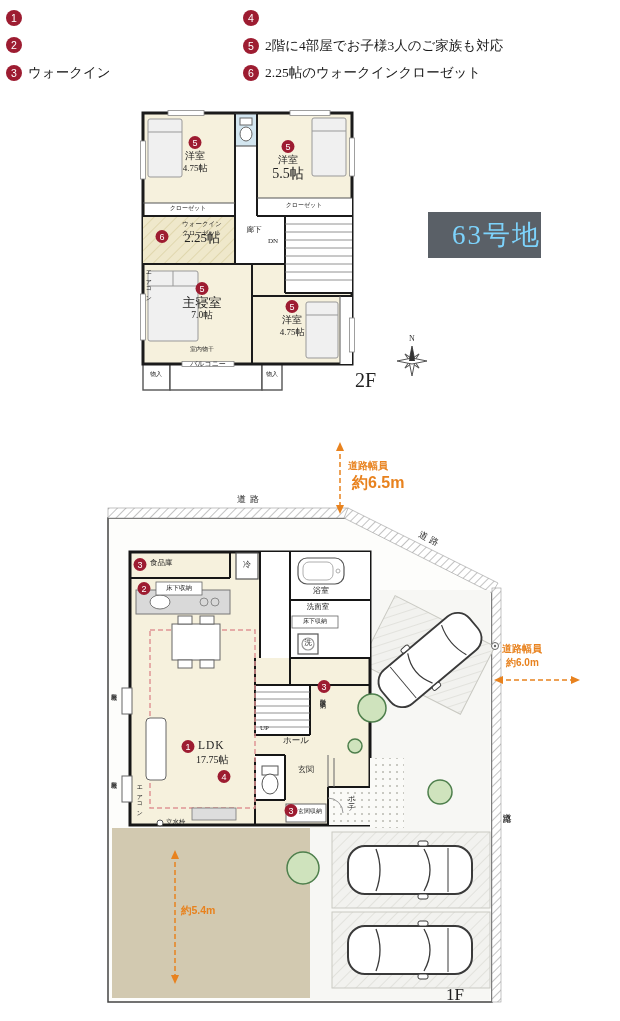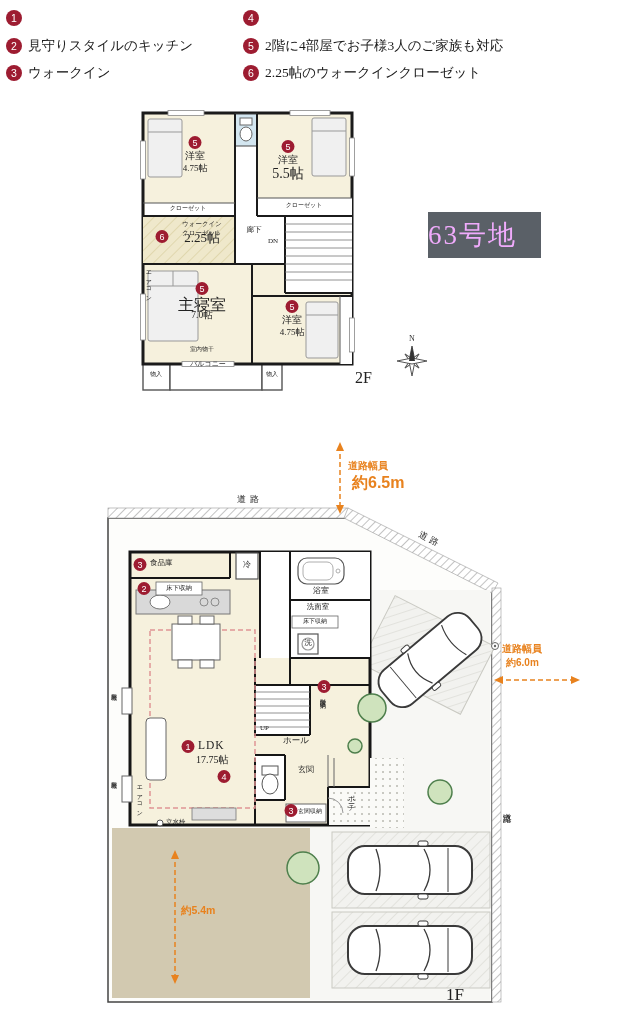--- a/index.html
+++ b/index.html
@@ -9,33 +9,32 @@
   .lbl{position:absolute;white-space:nowrap;line-height:1.15;color:#222}
   .c{transform:translateX(-50%)}
   .v{writing-mode:vertical-rl;text-orientation:upright;letter-spacing:1px}
   .orange{color:#e8821e;font-weight:bold;font-family:"Liberation Sans","DejaVu Sans",sans-serif}
   .badge{display:inline-flex;align-items:center;justify-content:center;width:16px;height:16px;border-radius:50%;
          background:#9d1c31;color:#fff;font-size:10.5px;font-family:"Liberation Sans","DejaVu Sans",sans-serif;flex:none}
   .pb{position:absolute;width:13px;height:13px;border-radius:50%;background:#9d1c31;color:#fff;font-size:9px;
       display:flex;align-items:center;justify-content:center;font-family:"Liberation Sans","DejaVu Sans",sans-serif;transform:translateX(-50%)}
   .feat{position:absolute;display:flex;align-items:center;gap:6px;font-size:13.5px}
   .plan{position:absolute}
-  .lot{position:absolute;left:428px;top:212px;width:113px;height:46px;background:#5a6067;color:#f0abfc;
-       font-size:27px;text-align:left;line-height:46px;letter-spacing:2px}
+  .lot{position:absolute;left:428px;top:212px;width:113px;height:46px;background:#5a6067;color:#7dd3fc;
+       font-size:27px;text-align:right;line-height:46px;letter-spacing:2px}
 </style>
 </head>
 <body>
 
 <div class="abs" style="left:0;top:8px;width:620px;height:80px">
   <div class="feat" style="left:6px;top:2px">
     <span class="badge">1</span>
   </div>
   <div class="feat" style="left:6px;top:29px">
     <span class="badge">2</span>
-    <span>見守りスタイルのキッチン</span>
   </div>
   <div class="feat" style="left:6px;top:56px">
     <span class="badge">3</span>
     <span>ウォークイン</span>
   </div>
   <div class="feat" style="left:243px;top:2px">
     <span class="badge">4</span>
   </div>
   <div class="feat" style="left:243px;top:29px">
     <span class="badge">5</span>
@@ -135,32 +134,32 @@
   <div class="pb" style="left:22px;top:124px">6</div>
   <div class="lbl c" style="left:62px;top:114px;font-size:6.5px">ウォークイン</div>
   <div class="lbl c" style="left:62px;top:123px;font-size:6.5px">クローゼット</div>
   <div class="lbl c" style="left:62px;top:125px;font-size:13px">2.25帖</div>
 
   <div class="lbl c" style="left:114px;top:120px;font-size:7.5px">廊下</div>
   <div class="lbl" style="left:128px;top:131px;font-size:7px">DN</div>
   <div class="lbl v" style="left:5px;top:161px;font-size:6px">エアコン</div>
 
   <div class="pb" style="left:62px;top:176px">5</div>
-  <div class="lbl c" style="left:62px;top:190px;font-size:16px">主寝室</div>
+  <div class="lbl c" style="left:62px;top:190px;font-size:13px">主寝室</div>
   <div class="lbl c" style="left:62px;top:204px;font-size:9.5px">7.0帖</div>
 
   <div class="pb" style="left:152px;top:194px">5</div>
   <div class="lbl c" style="left:152px;top:208px;font-size:10px">洋室</div>
   <div class="lbl c" style="left:152px;top:221px;font-size:9px">4.75帖</div>
 
   <div class="lbl c" style="left:62px;top:240px;font-size:6px">室内物干</div>
   <div class="lbl c" style="left:68px;top:254px;font-size:7px">バルコニー</div>
   <div class="lbl c" style="left:16px;top:265px;font-size:6px">物入</div>
   <div class="lbl c" style="left:132px;top:265px;font-size:6px">物入</div>
-  <div class="lbl" style="left:215px;top:263px;font-size:16px">2F</div>
+  <div class="lbl" style="left:215px;top:263px;font-size:20px">2F</div>
 </div>
 
 <div class="plan" style="left:100px;top:440px;width:520px;height:578px">
   <svg class="abs" style="left:0;top:0" width="520" height="578" viewBox="0 0 520 578">
     <defs>
       <pattern id="rhatch" width="6" height="6" patternUnits="userSpaceOnUse" patternTransform="rotate(45)">
         <rect width="6" height="6" fill="#fff"></rect>
         <line x1="0" y1="0" x2="0" y2="6" stroke="#aaa" stroke-width="1.4"></line>
       </pattern>
       <pattern id="phatch" width="8" height="8" patternUnits="userSpaceOnUse" patternTransform="rotate(45)">

